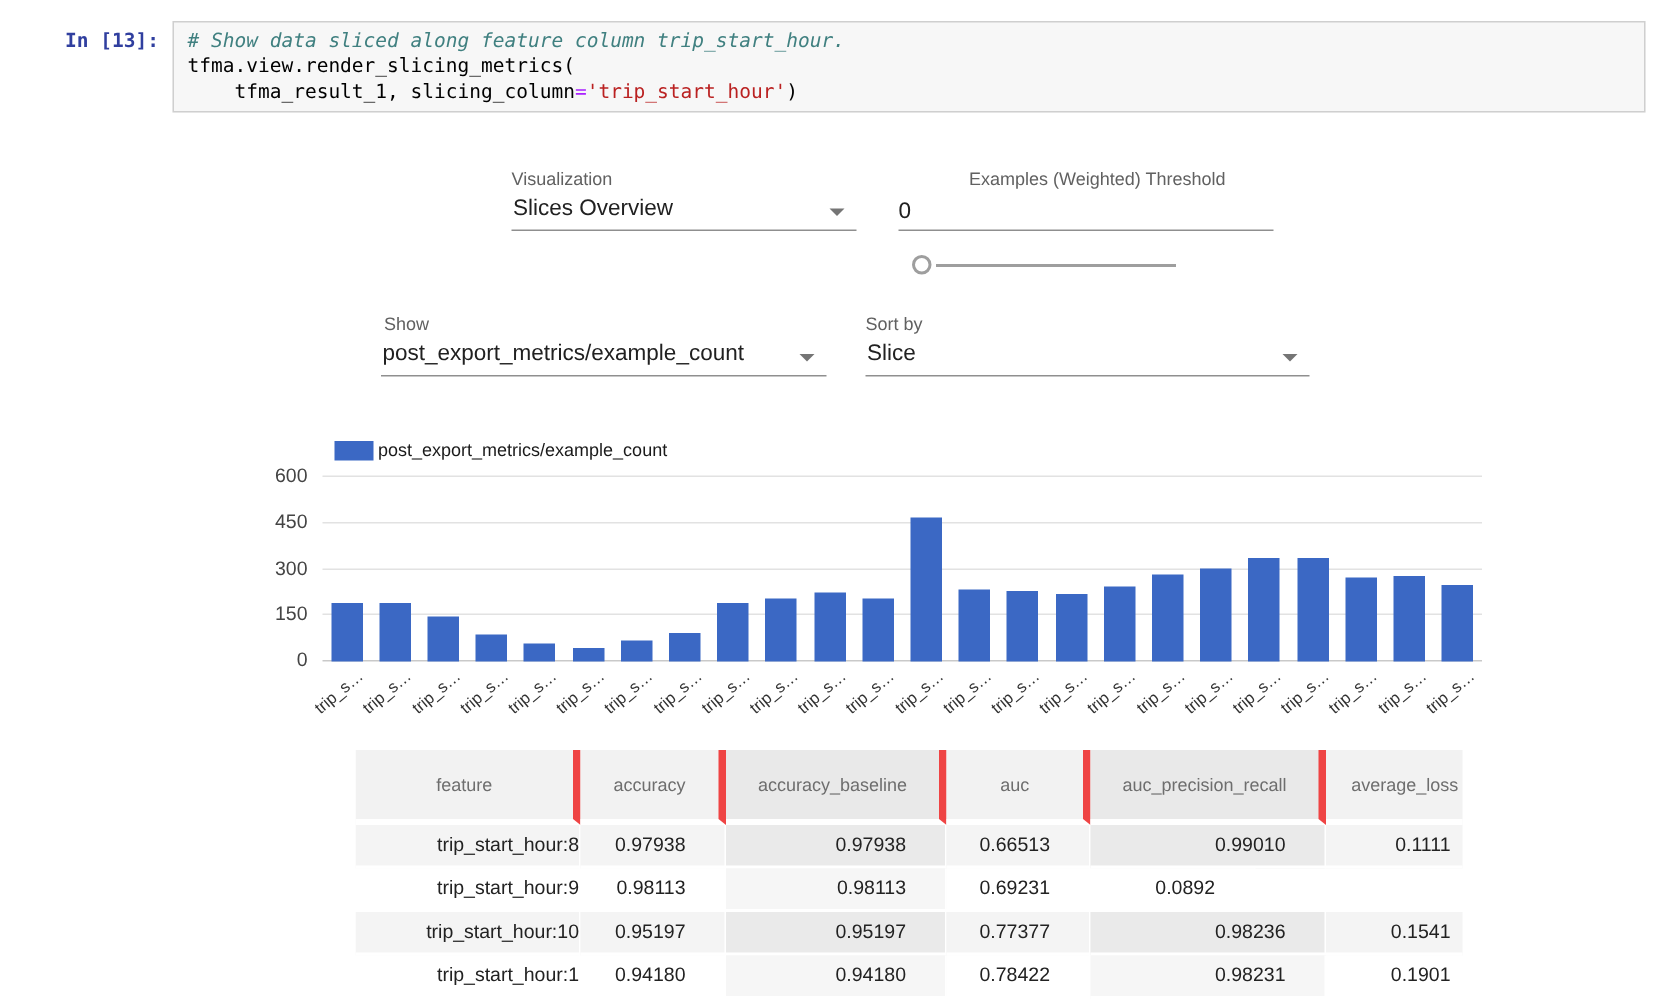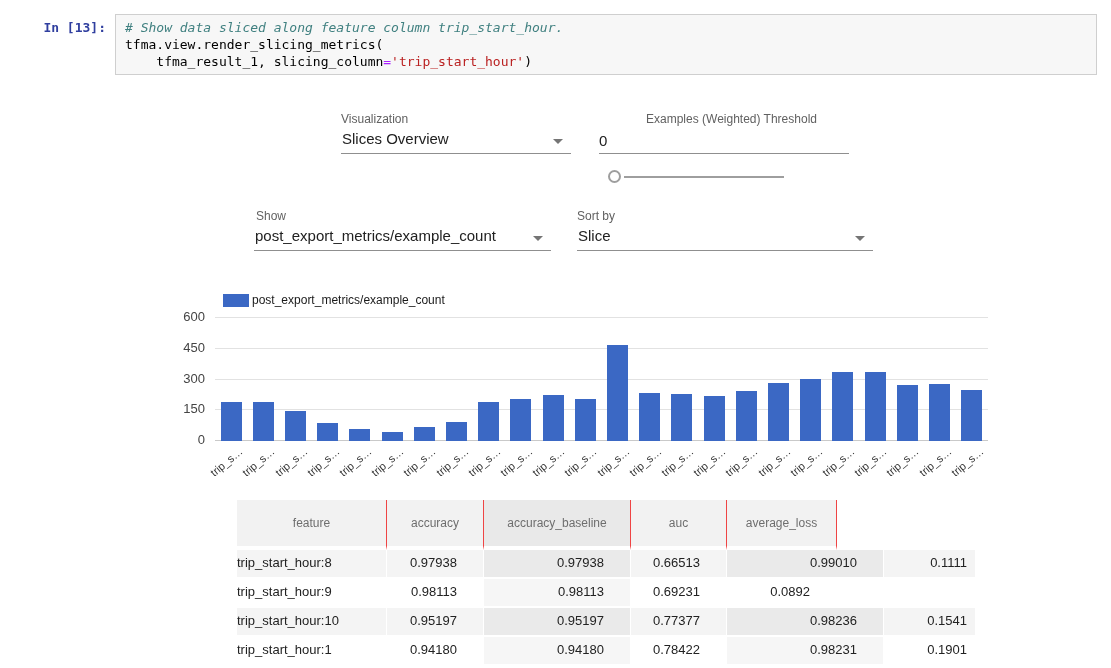--- a/index.html
+++ b/index.html
@@ -48,29 +48,29 @@
   .xaxis { position:absolute; left:215px; top:444px; width:773px; height:34px; display:flex; }
   .xlabel-slot { flex:1 0 0; position:relative; }
   .xlabel { position:absolute; right:calc(50% - 6px); top:1px; font-size:11px; color:#333;
             white-space:nowrap; transform:rotate(-40deg); transform-origin:100% 0; }
 
   
   .table-wrap { position:absolute; left:237px; top:500px; width:738px; height:172px; overflow:hidden; }
   .t-row { display:flex; width:757px; }
   .th { height:50px; display:flex; align-items:center; justify-content:center;
         font-size:12px; color:#6e6e6e; background:#f2f2f2;
-        border-right:1px solid #ef4444; border-bottom:4px solid #fff; overflow:hidden; }
+        border-right:5px solid #ef4444; border-bottom:4px solid #fff; overflow:hidden; }
   .th.alt { background:#e9e9e9; }
   .td { height:29px; line-height:26px; font-size:13px; color:#222;
         border-right:1px solid #fff; border-bottom:2px solid #fff; overflow:hidden; }
   .t-row.even .td { background:#f4f4f4; }
   .t-row.even .td.alt { background:#eaeaea; }
   .t-row.odd .td { background:#ffffff; }
   .t-row.odd .td.alt { background:#f6f6f6; }
-  .td.feat { text-align:left; }
+  .td.feat { text-align:right; }
   .td.num { text-align:right; padding-right:26px; }
 </style>
 </head>
 <body>
 
 <div class="page">
 
   <div class="prompt">In [13]:</div>
   <div class="code-box">
     <div>
@@ -273,20 +273,21 @@
         <span class="xlabel">trip_s…</span>
       </div>
     </div>
 
   <div class="table-wrap">
       <div class="t-row">
         <div class="th" style="width: 150px;">feature</div>
         <div class="th" style="width: 97px;">accuracy</div>
         <div class="th alt" style="width: 147px;">accuracy_baseline</div>
         <div class="th" style="width: 96px;">auc</div>
+        <div class="th alt" style="width: 157px;">auc_precision_recall</div>
         <div class="th" style="width: 110px;">average_loss</div>
       </div>
       <div class="t-row even">
         <div class="td feat" style="width: 150px;">trip_start_hour:8</div>
         <div class="td num" style="width: 97px;">0.97938</div>
         <div class="td alt num" style="width: 147px;">0.97938</div>
         <div class="td num" style="width: 96px;">0.66513</div>
         <div class="td alt num" style="width: 157px;">0.99010</div>
         <div class="td num" style="width: 110px;">0.1111</div>
       </div>

